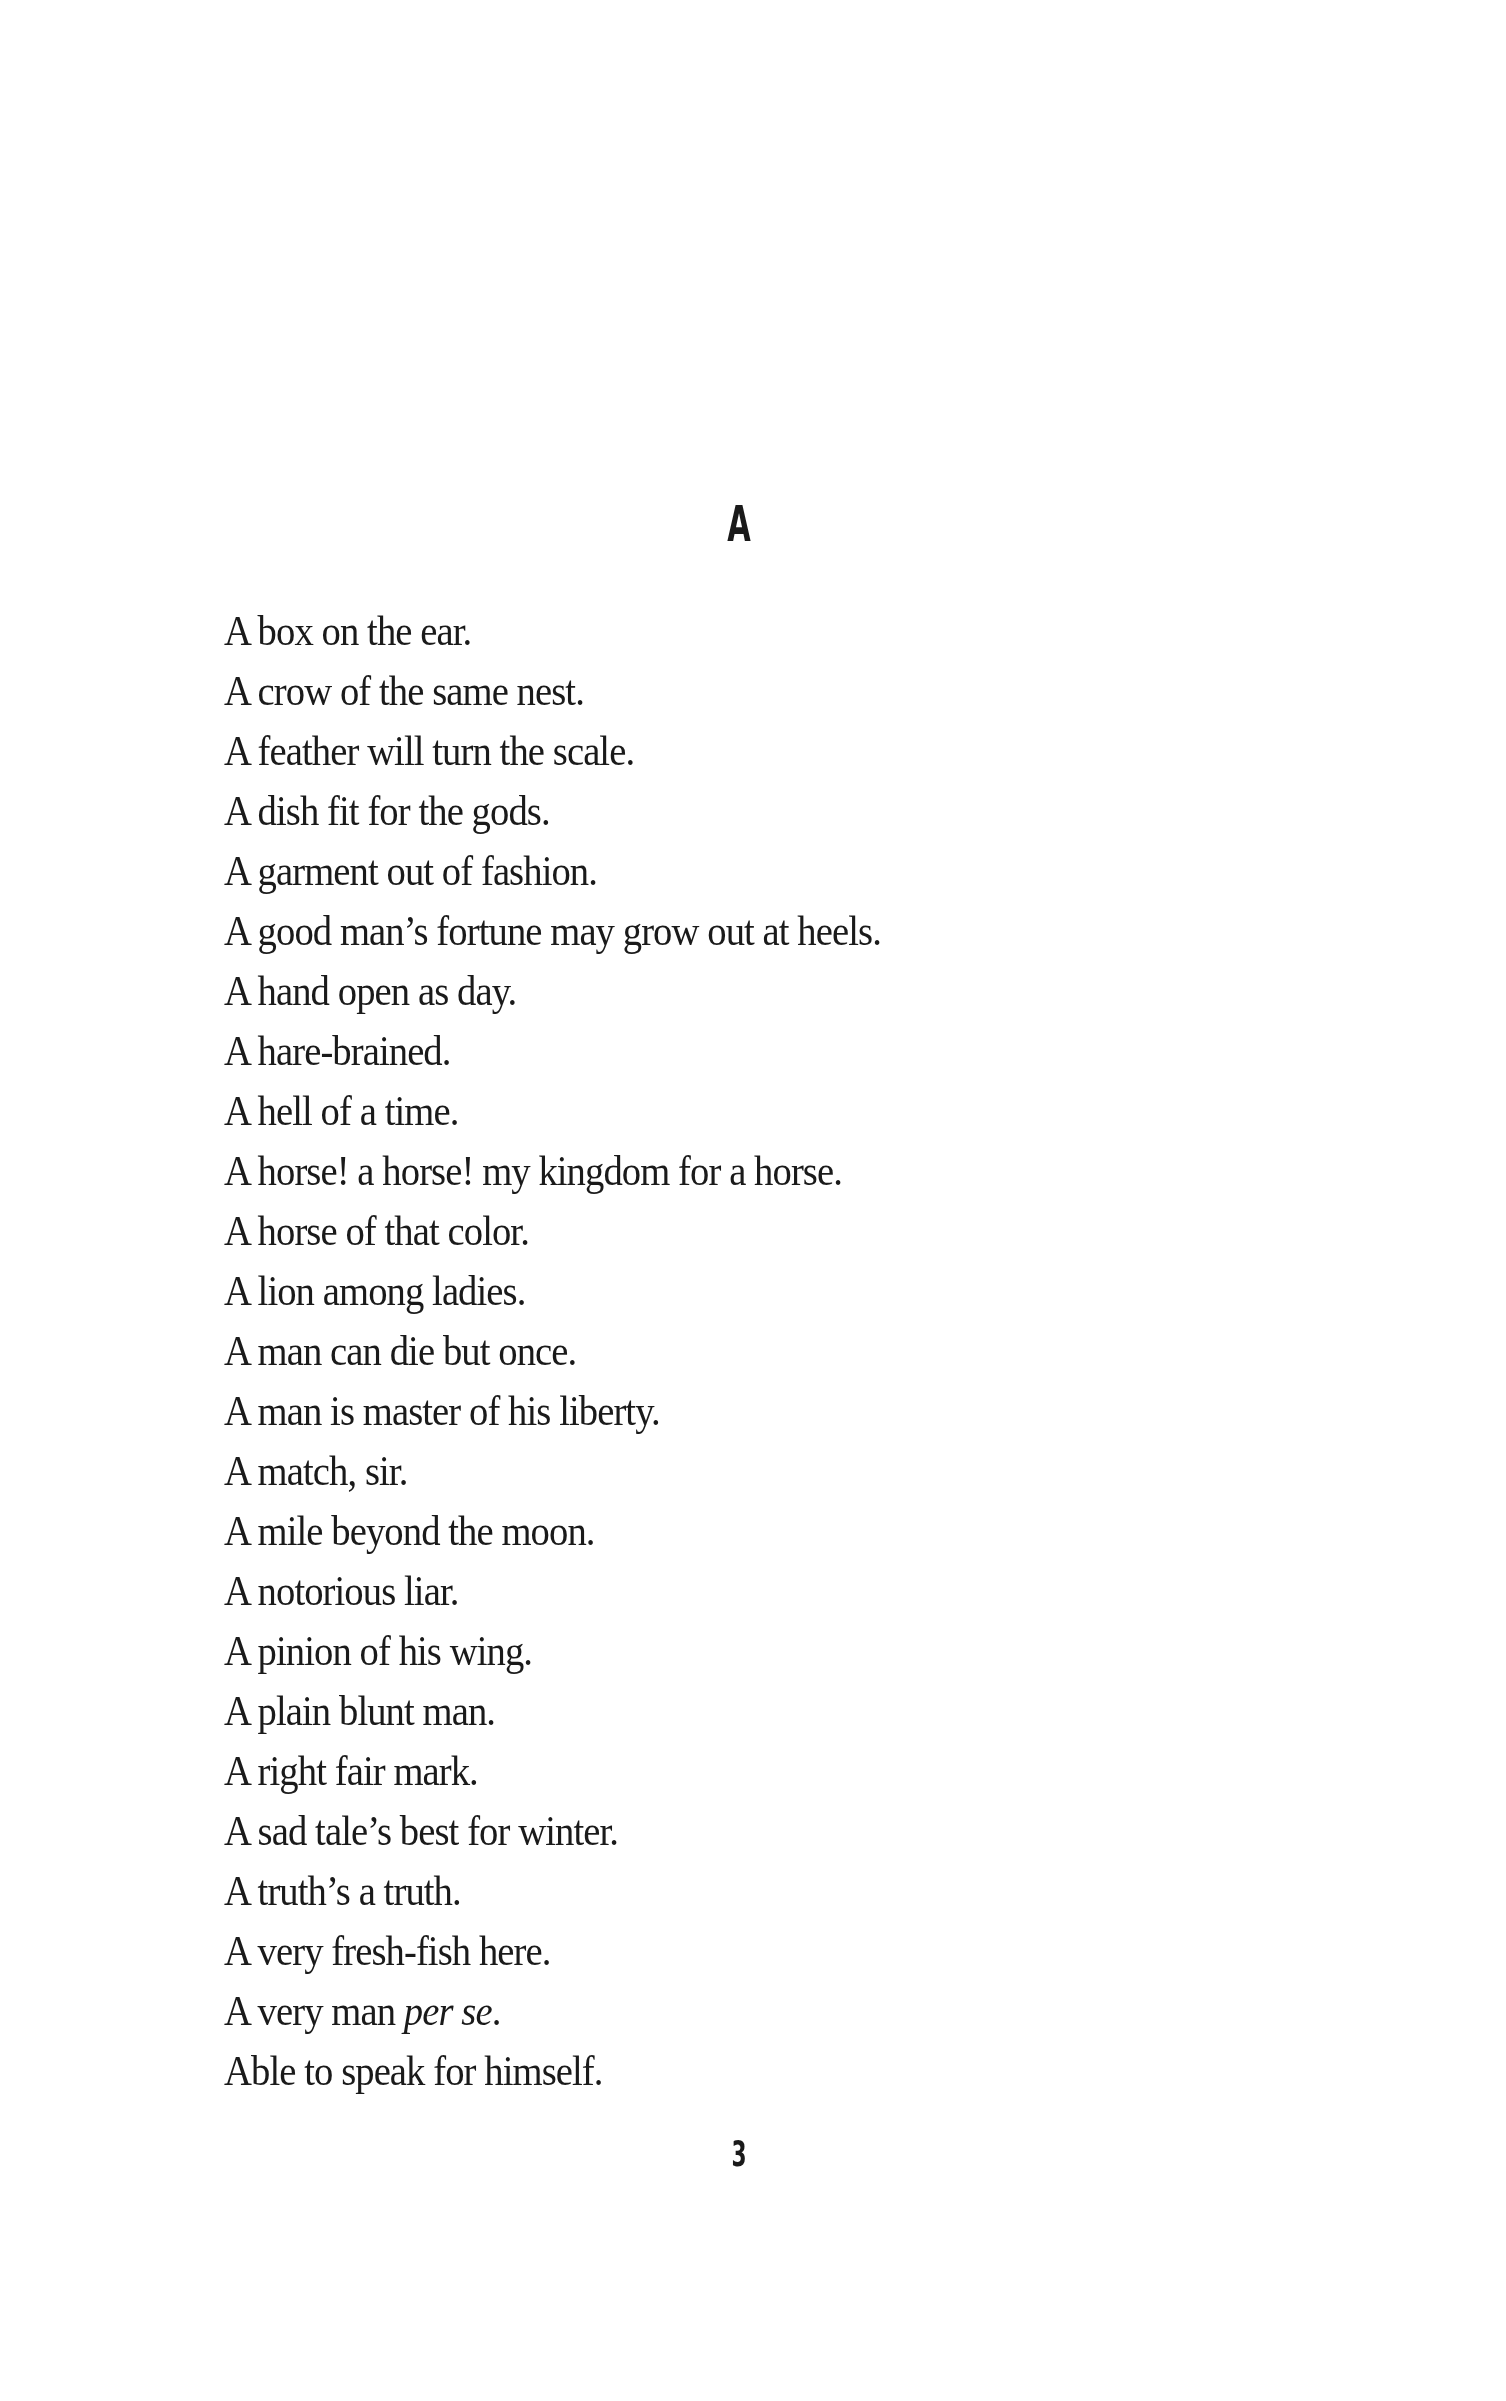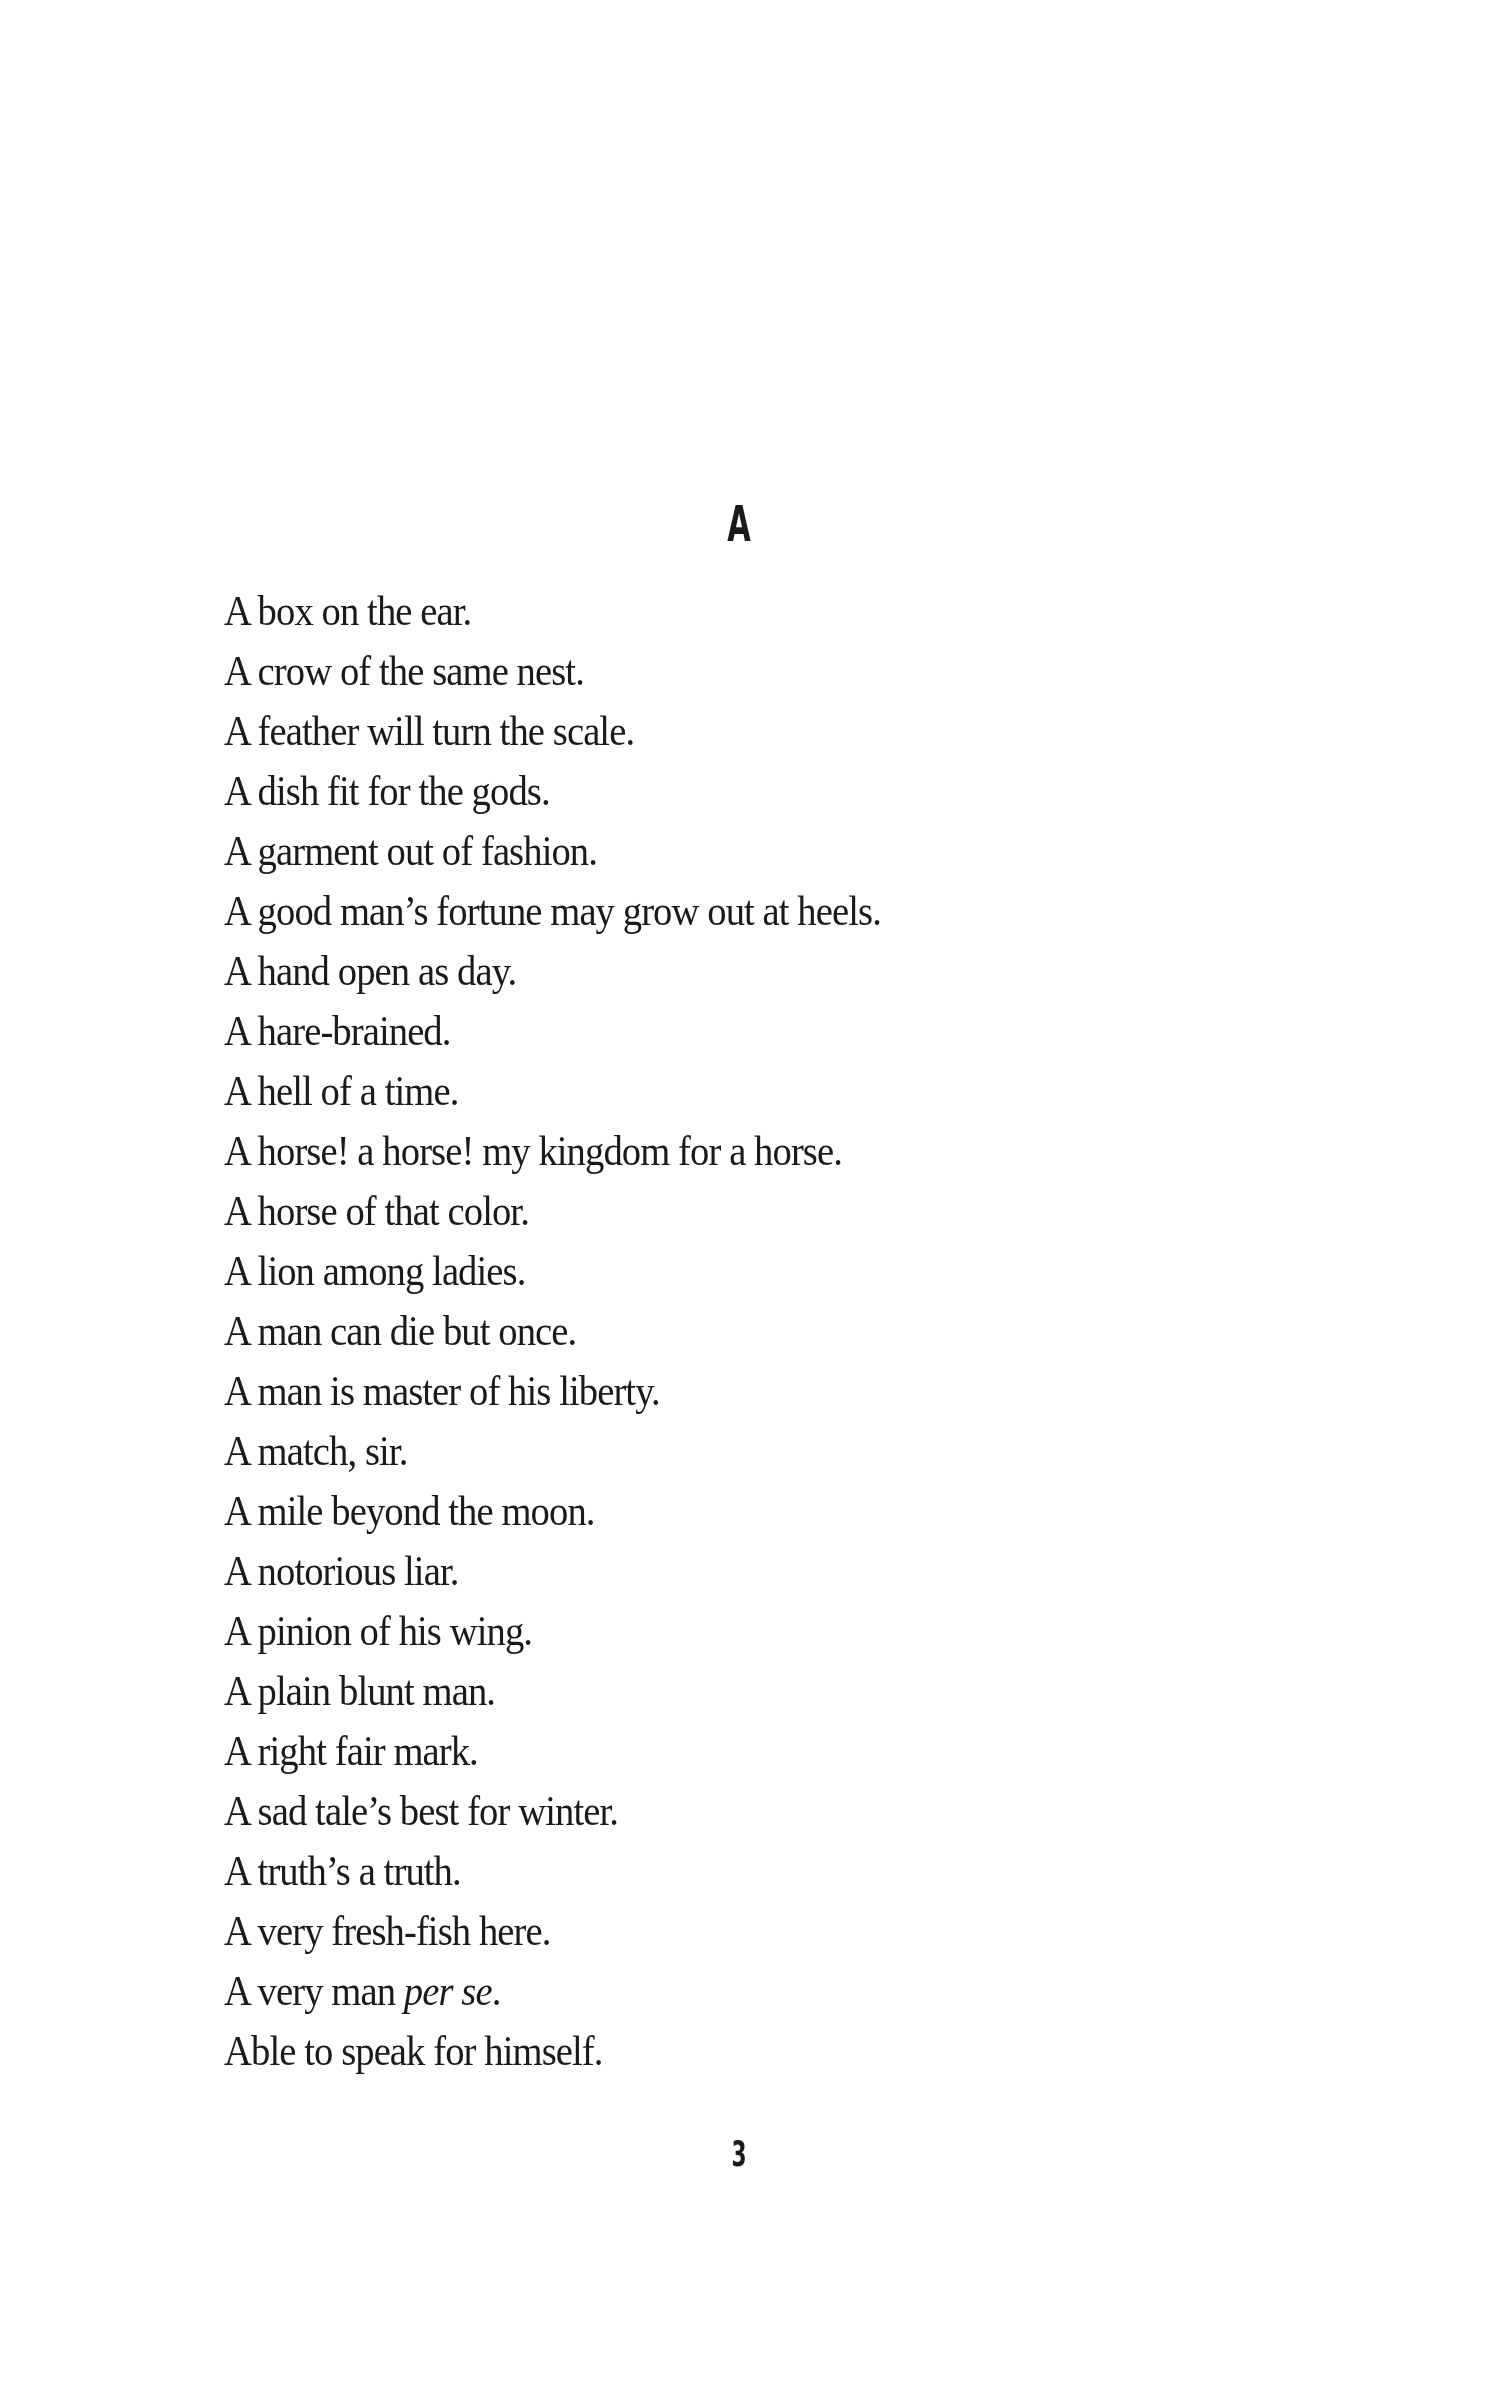--- a/index.html
+++ b/index.html
@@ -4,21 +4,21 @@
 <style>
   html, body { margin: 0; padding: 0; background: #ffffff; }
   body { width: 1507px; height: 2401px; position: relative; overflow: hidden; }
   .page { position: absolute; left: 0; top: 0; width: 1507px; height: 2401px; background: #fff; }
   .heading {
     position: absolute; left: 0; width: 1478px; top: 496px; text-align: center;
     font-family: "DejaVu Sans", sans-serif; font-weight: bold; font-size: 49px;
     color: #1a1a1a; transform: scaleX(0.62); transform-origin: 739px 0;
   }
   .lines {
-    position: absolute; left: 224px; top: 581px; margin: 0; padding: 0; list-style: none;
+    position: absolute; left: 224px; top: 601px; margin: 0; padding: 0; list-style: none;
   }
   .line {
     font-family: "Liberation Serif", serif; font-size: 42px; line-height: 60px;
     color: #1a1a1a; white-space: nowrap; letter-spacing: -1px;
     transform: scaleX(0.92); transform-origin: 0 0;
   }
   .line em { font-style: italic; }
   .page-number {
     position: absolute; left: 0; width: 1478px; top: 2134px; text-align: center;
     font-family: "DejaVu Sans", sans-serif; font-weight: bold; font-size: 35px;

